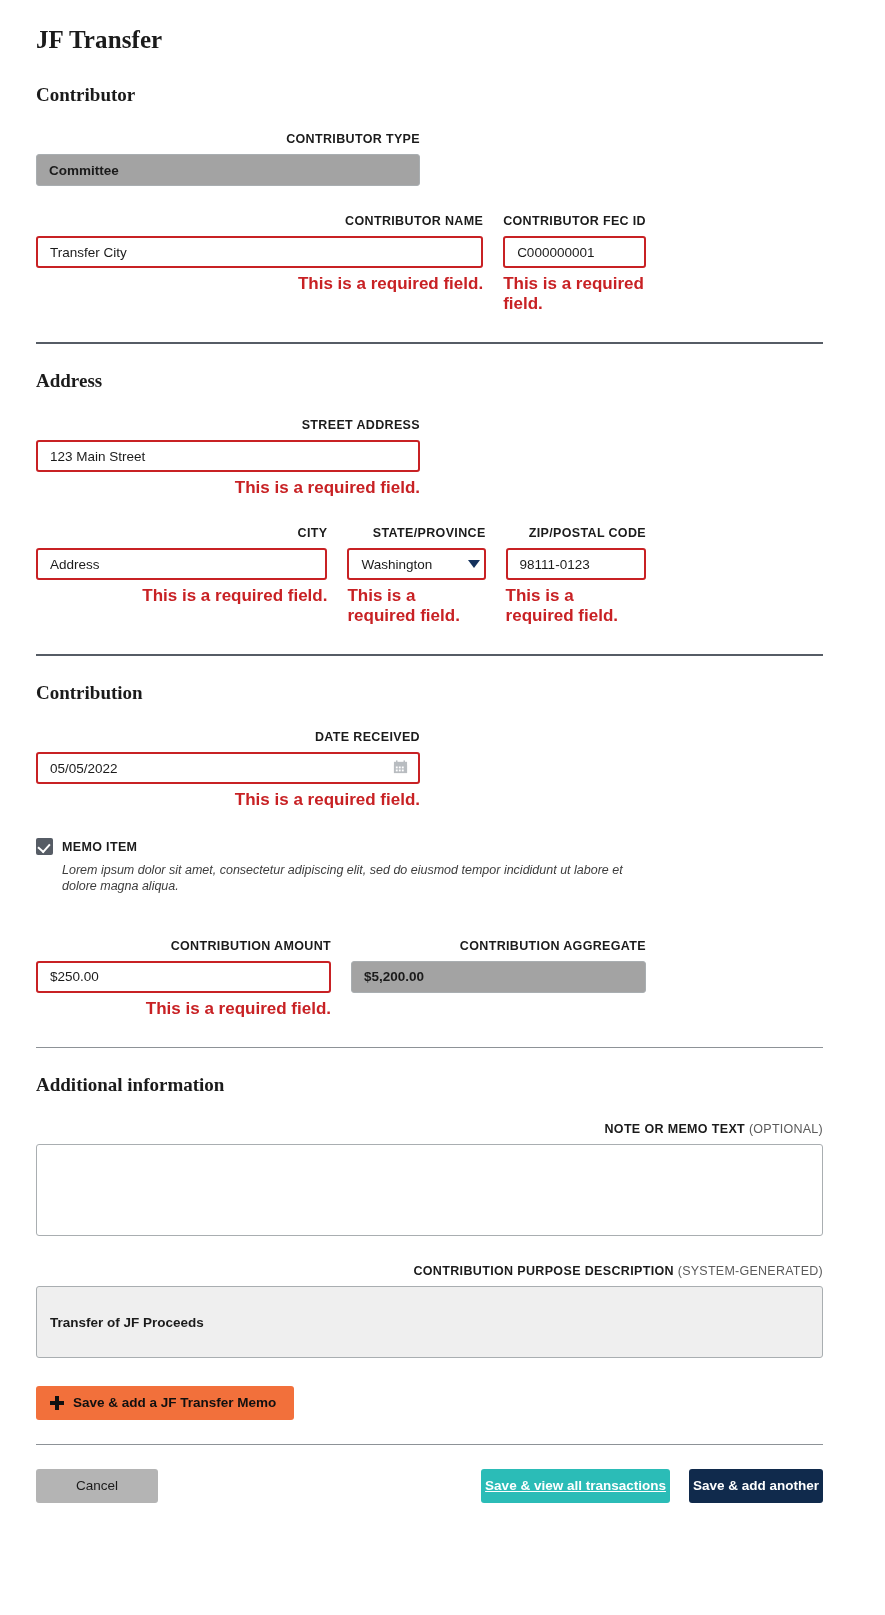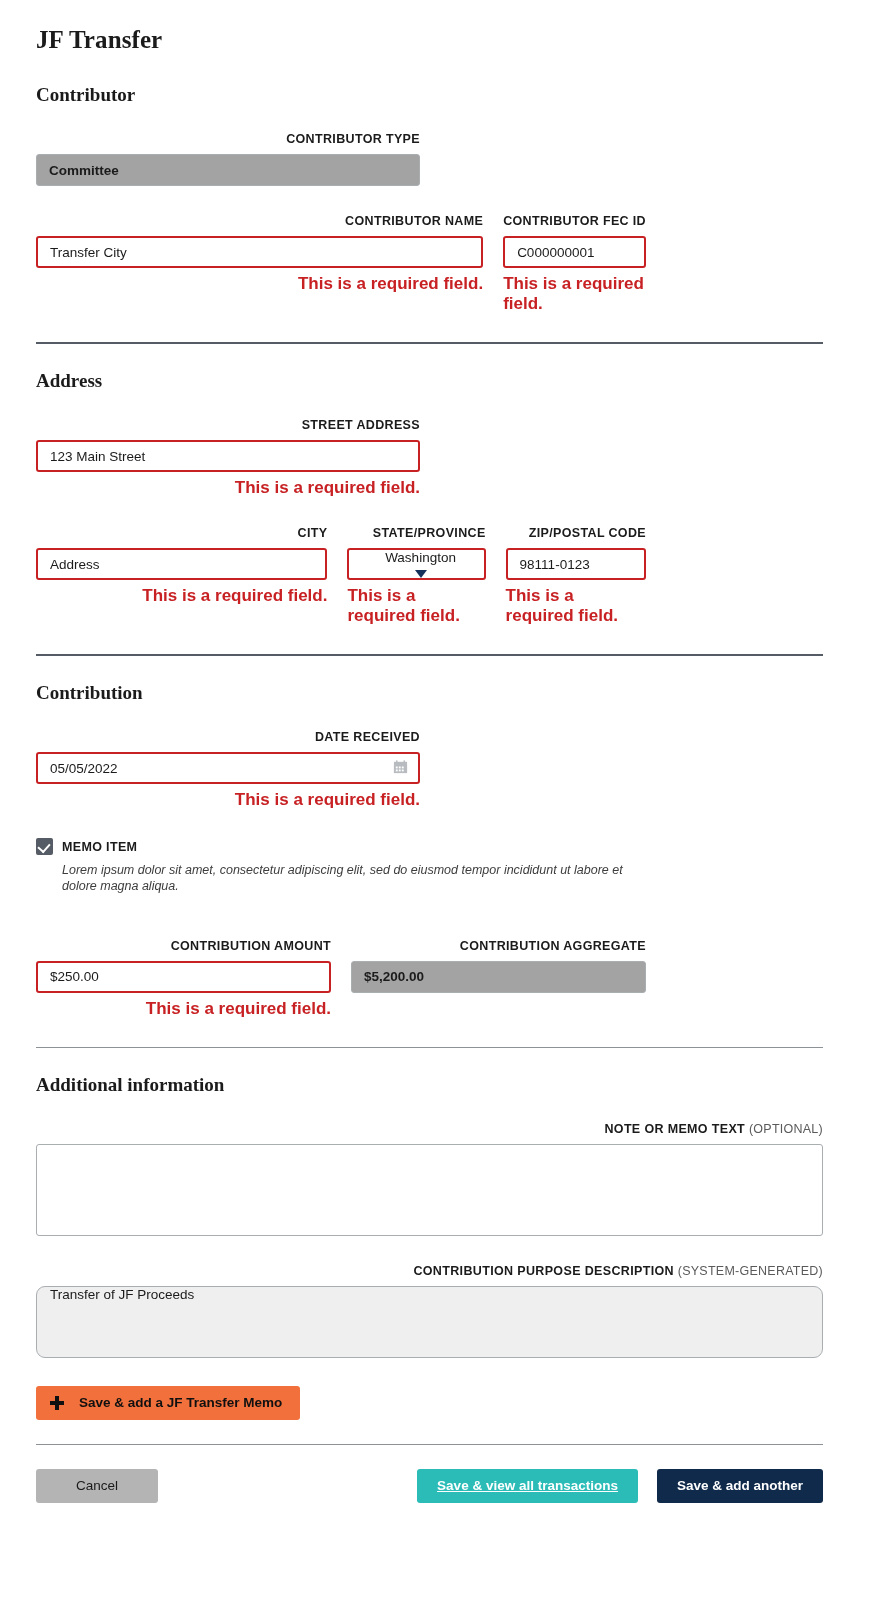--- a/index.html
+++ b/index.html
@@ -93,21 +93,21 @@
   .spacer-28 { height: 28px; }
 
   .divider {
     border: 0;
     border-top: 2px solid #565c65;
     margin: 28px 0 26px 0;
     width: 787px;
   }
   .divider.thin { border-top: 1px solid #8d9297; }
 
-  .select-ctrl { justify-content: space-between; padding-right: 4px; flex-direction: column; }
+  .select-ctrl { justify-content: space-between; padding-right: 4px; }
   .caret {
     width: 0; height: 0;
     border-left: 6px solid transparent;
     border-right: 6px solid transparent;
     border-top: 8px solid #14315c;
   }
 
   .date-ctrl { justify-content: space-between; padding-right: 10px; }
   .cal-icon { flex: 0 0 auto; }
 
@@ -154,46 +154,46 @@
     font-family: "Liberation Sans", sans-serif;
     color: #1b1b1b;
     resize: none;
     outline: none;
     display: block;
   }
   .cpd-box {
     width: 787px;
     height: 72px;
     border: 1px solid #a9aeb1;
-    border-radius: 9px;
+    border-radius: 3px;
     background: #efefef;
-    padding: 0 13px;
+    padding: 28px 13px;
     font-size: 13.5px;
-    font-weight: normal;
+    font-weight: bold;
     color: #1b1b1b;
   }
 
   .btn {
     border: 0;
     border-radius: 3px;
     font-family: "Liberation Sans", sans-serif;
     font-size: 13.5px;
     font-weight: bold;
     cursor: pointer;
     display: inline-flex;
     align-items: center;
     justify-content: center;
     height: 34px;
-    padding: 0 20px;
+    padding: 0 4px;
     white-space: nowrap;
   }
   .btn-memo {
     background: #f2703b;
     color: #101010;
-    gap: 15px;
+    gap: 9px;
     padding: 0 18px 0 14px;
     text-align: center;
   }
   .plus {
     position: relative;
     width: 14px; height: 14px;
     flex: 0 0 auto;
   }
   .plus::before, .plus::after {
     content: "";

